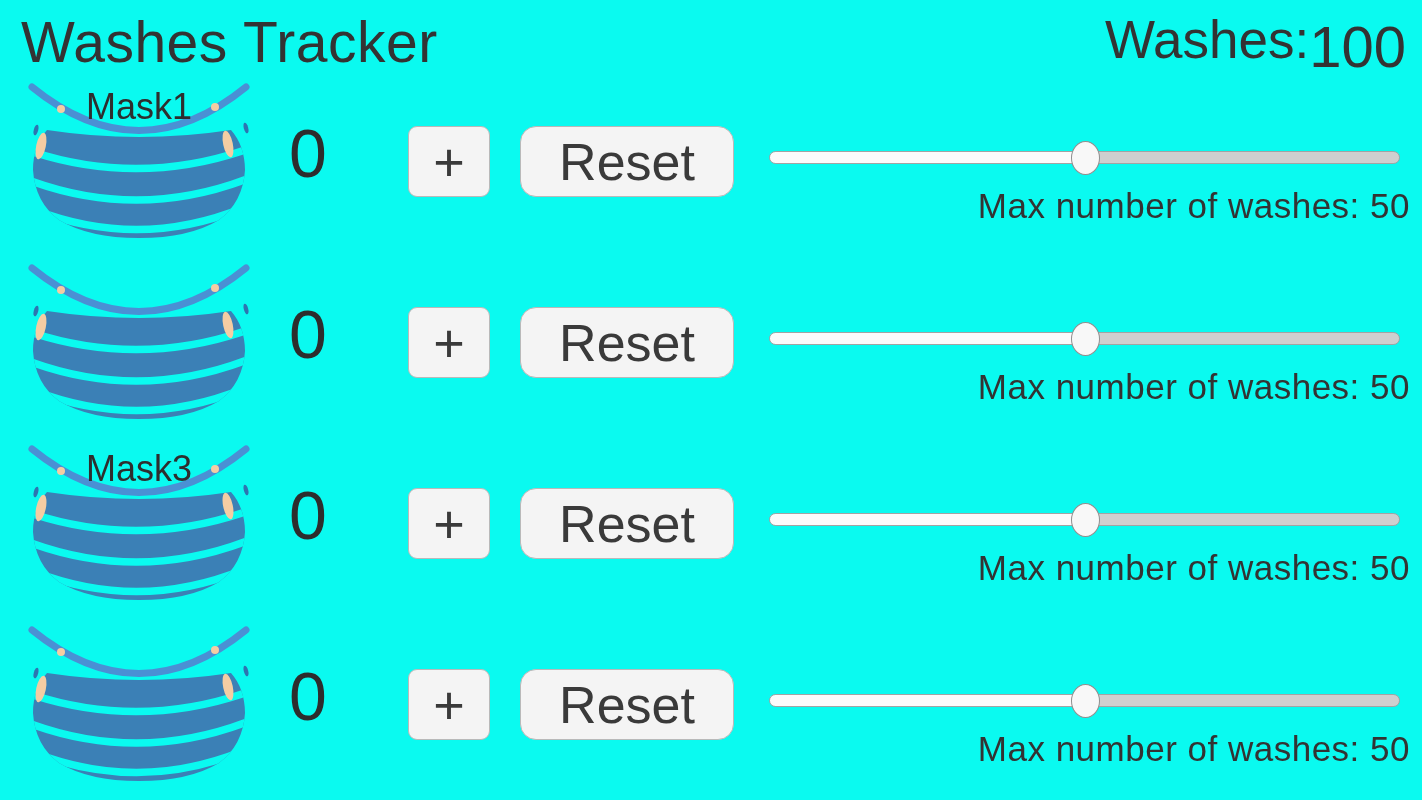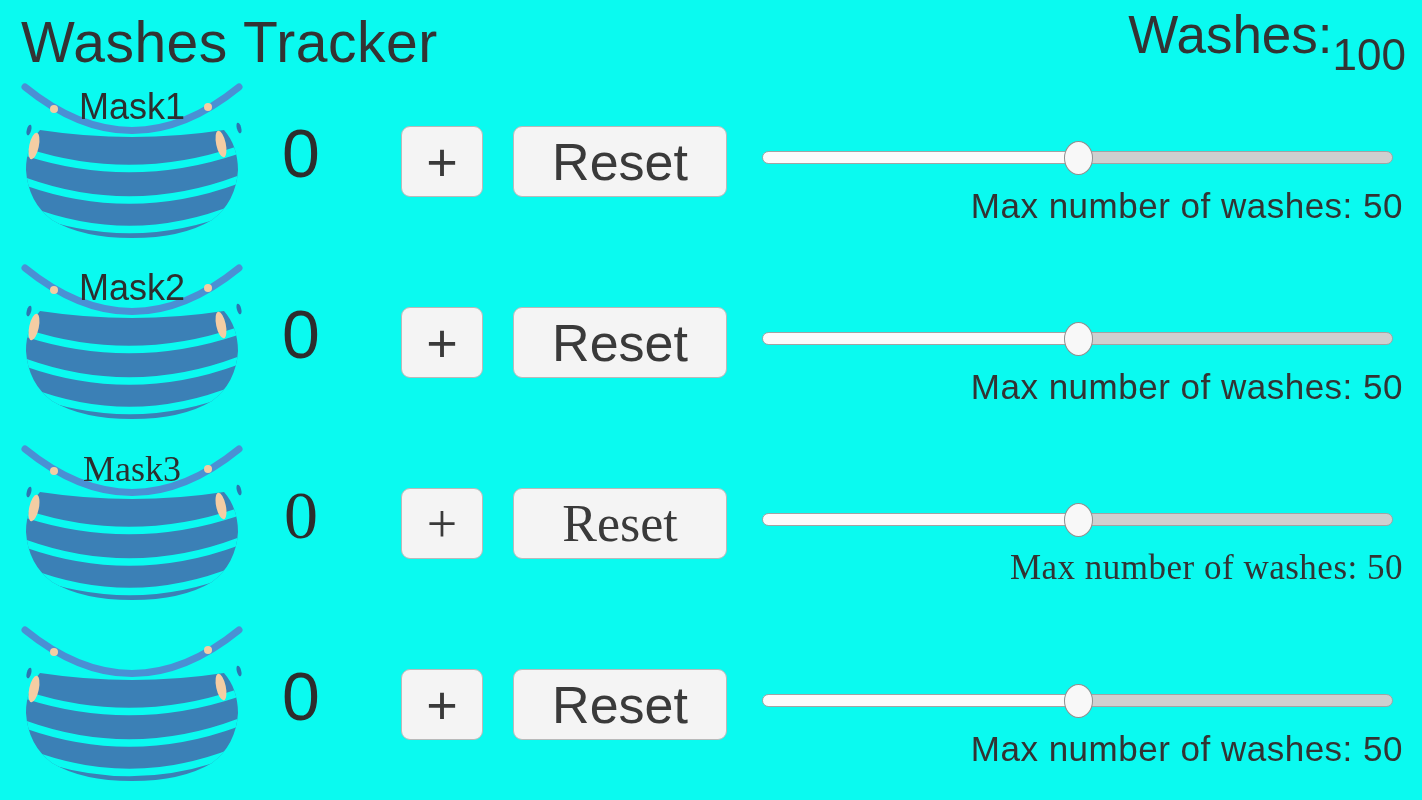--- a/index.html
+++ b/index.html
@@ -11,26 +11,26 @@
     -webkit-font-smoothing:antialiased;
   }
   .app-title{
     position:absolute;left:20px;top:8px;margin:1px;
     font-size:57px;font-weight:400;letter-spacing:.5px;color:var(--text,#333);
   }
   .points{
     position:absolute;right:16px;top:4px;font-size:53px;color:var(--text,#333);
     white-space:nowrap;
   }
-  .points .pv{font-size:44px;position:relative;top:17px;}
-
-  .row{position:absolute;left:0;width:1387px;height:172px;}
+  .points .pv{font-size:58px;position:relative;top:9px;}
+
+  .row{position:absolute;left:7px;width:1387px;height:172px;}
   #rows .row:nth-child(1){top:80px;}
   #rows .row:nth-child(2){top:261px;}
-  #rows .row:nth-child(3){top:442px;font-family:Liberation Serif, serif;}
+  #rows .row:nth-child(3){top:442px;}
   #rows .row:nth-child(4){top:623px;}
 
   .mask{position:absolute;left:18px;top:0;width:228px;height:162px;}
   .mask svg{width:100%;height:100%;display:block;}
   .mask-label{
     position:absolute;left:0;top:6px;width:100%;text-align:center;
     font-size:36px;color:#2e2e2e;
   }
 
   .count{
@@ -41,21 +41,21 @@
 
   .btn{
     position:absolute;top:46px;height:71px;box-sizing:border-box;
     background:var(--button-bg,#F4F4F4);
     border:1.5px solid var(--button-border,#B9B9B9);
     border-radius:9px;color:#3a3a3a;font-family:inherit;
     display:flex;align-items:center;justify-content:center;
     padding:0;cursor:pointer;line-height:1;
   }
   .btn.plus{left:401px;width:82px;font-size:54px;font-weight:300;}
-  .btn.reset{left:513px;width:214px;font-size:52px;}
+  .btn.reset{left:513px;width:214px;font-size:52px;border-radius:16px;}
 
   .slider{position:absolute;left:762px;top:61px;width:631px;height:34px;--p:50%;cursor:pointer;}
   .track{
     position:absolute;left:0;right:0;top:10px;height:13px;border-radius:8px;
     box-sizing:border-box;
     border:1px solid var(--slider-border,#A3A3A3);
     background:linear-gradient(90deg,
       var(--slider-fill,#FBFBFB) 0 var(--p),
       var(--slider-rest,#CFCFCF) var(--p) 100%);
   }
@@ -127,21 +127,20 @@
           <path d="M 8,72 Q 114,106 220,70"></path>
           <path d="M 6,101 Q 114,140 222,99"></path>
           <path d="M 10,130 Q 114,170 218,128"></path>
         </g>
         <path d="M 7,7 Q 114,94 221,7" style="stroke:var(--mask-strap,#4A90D4)" stroke-width="7" fill="none" stroke-linecap="round"></path>
         <ellipse cx="16" cy="66" rx="4.8" ry="13.5" transform="rotate(12 16 66)" style="fill:var(--mask-ear,#F4CDA3)"></ellipse>
         <ellipse cx="203" cy="64" rx="4.8" ry="13.5" transform="rotate(-12 203 64)" style="fill:var(--mask-ear,#F4CDA3)"></ellipse>
         <circle cx="36" cy="29" r="4" style="fill:var(--mask-ear,#F4CDA3)"></circle>
         <circle cx="190" cy="27" r="4" style="fill:var(--mask-ear,#F4CDA3)"></circle>
       </svg>
-      <div class="mask-label">Mask2</div>
     </div>
     <div class="count">0</div>
     <button class="btn plus">+</button>
     <button class="btn reset">Reset</button>
     <div class="slider" style="--p: 50%;">
       <div class="track"></div>
       <div class="thumb"></div>
     </div>
     <div class="caption">Max number of washes: 50</div>
   </section>

